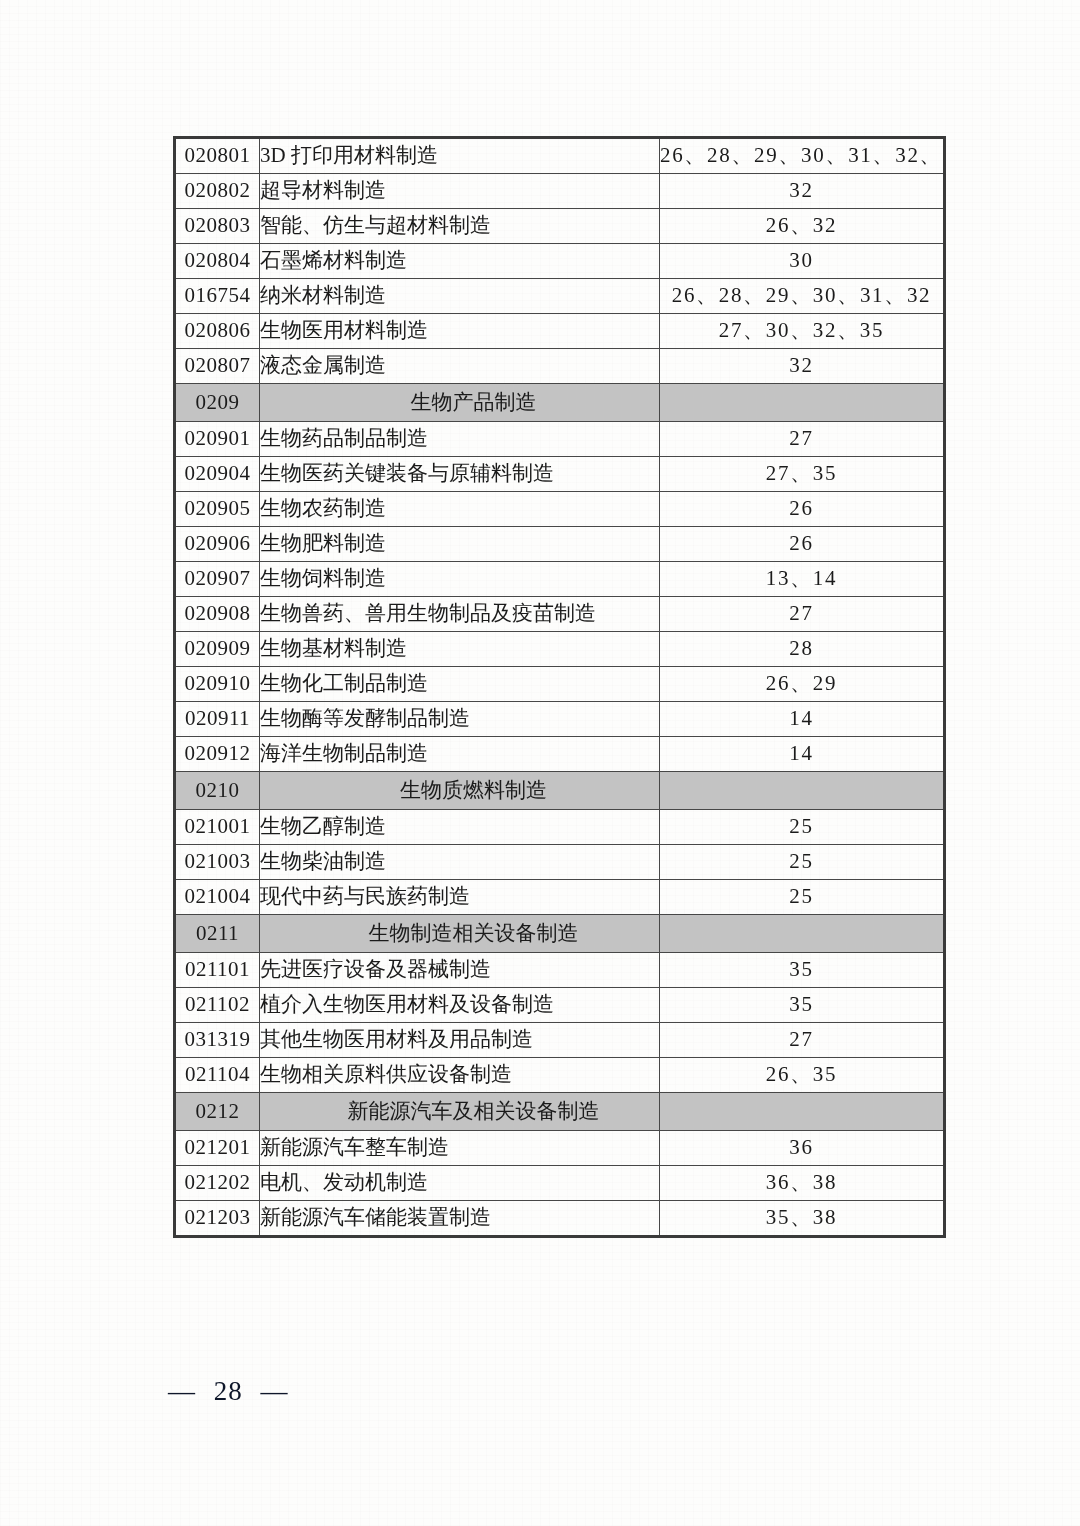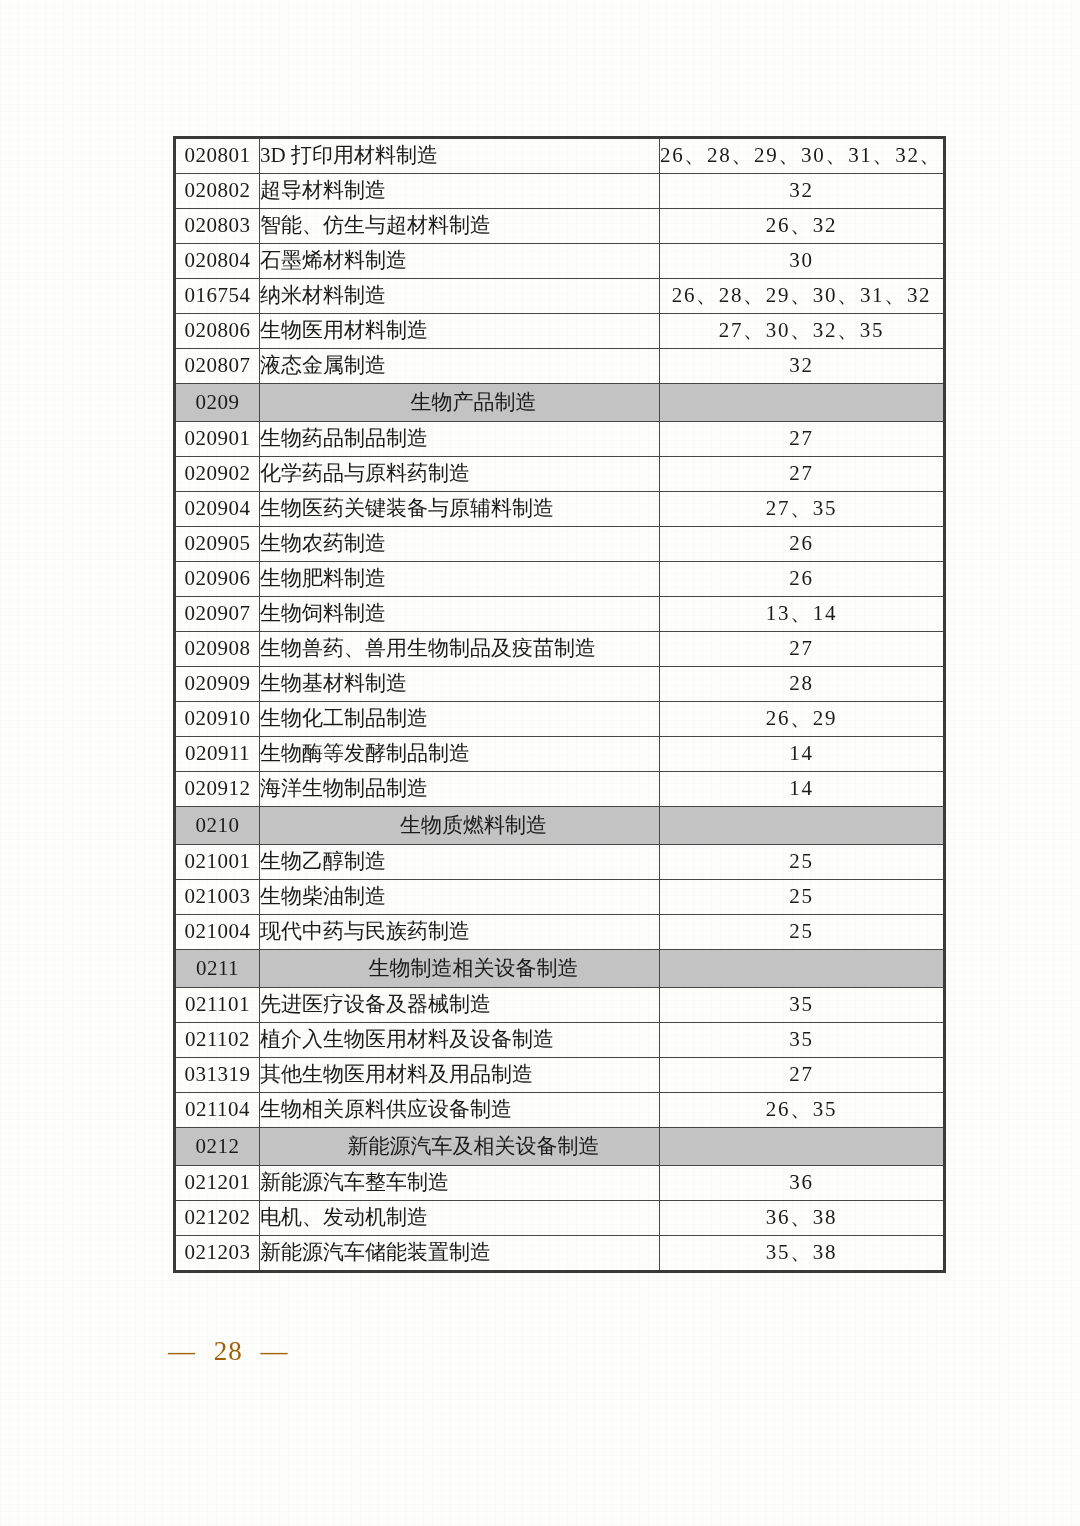--- a/index.html
+++ b/index.html
@@ -59,25 +59,25 @@
     padding-left: 28px;
   }
   td.values {
     text-align: center;
     letter-spacing: 0.08em;
   }
 
   .page-number {
     position: absolute;
     left: 168px;
-    top: 1336px;
+    top: 1376px;
     font-size: 27px;
     letter-spacing: 1px;
     word-spacing: 10px;
-    color: #a16207;
+    color: #0f172a;
   }
 </style>
 </head>
 <body>
 
 <div class="table-wrap">
   <table class="industry-table">
     <colgroup>
       <col style="width:85px">
       <col style="width:400px">
@@ -123,25 +123,20 @@
           <td class="code">0209</td>
           <td class="name">生物产品制造</td>
           <td class="values"></td>
         </tr>
         <tr class="item-row">
           <td class="code">020901</td>
           <td class="name">生物药品制品制造</td>
           <td class="values">27</td>
         </tr>
         <tr class="item-row">
-          <td class="code">020902</td>
-          <td class="name">化学药品与原料药制造</td>
-          <td class="values">27</td>
-        </tr>
-        <tr class="item-row">
           <td class="code">020904</td>
           <td class="name">生物医药关键装备与原辅料制造</td>
           <td class="values">27、35</td>
         </tr>
         <tr class="item-row">
           <td class="code">020905</td>
           <td class="name">生物农药制造</td>
           <td class="values">26</td>
         </tr>
         <tr class="item-row">

